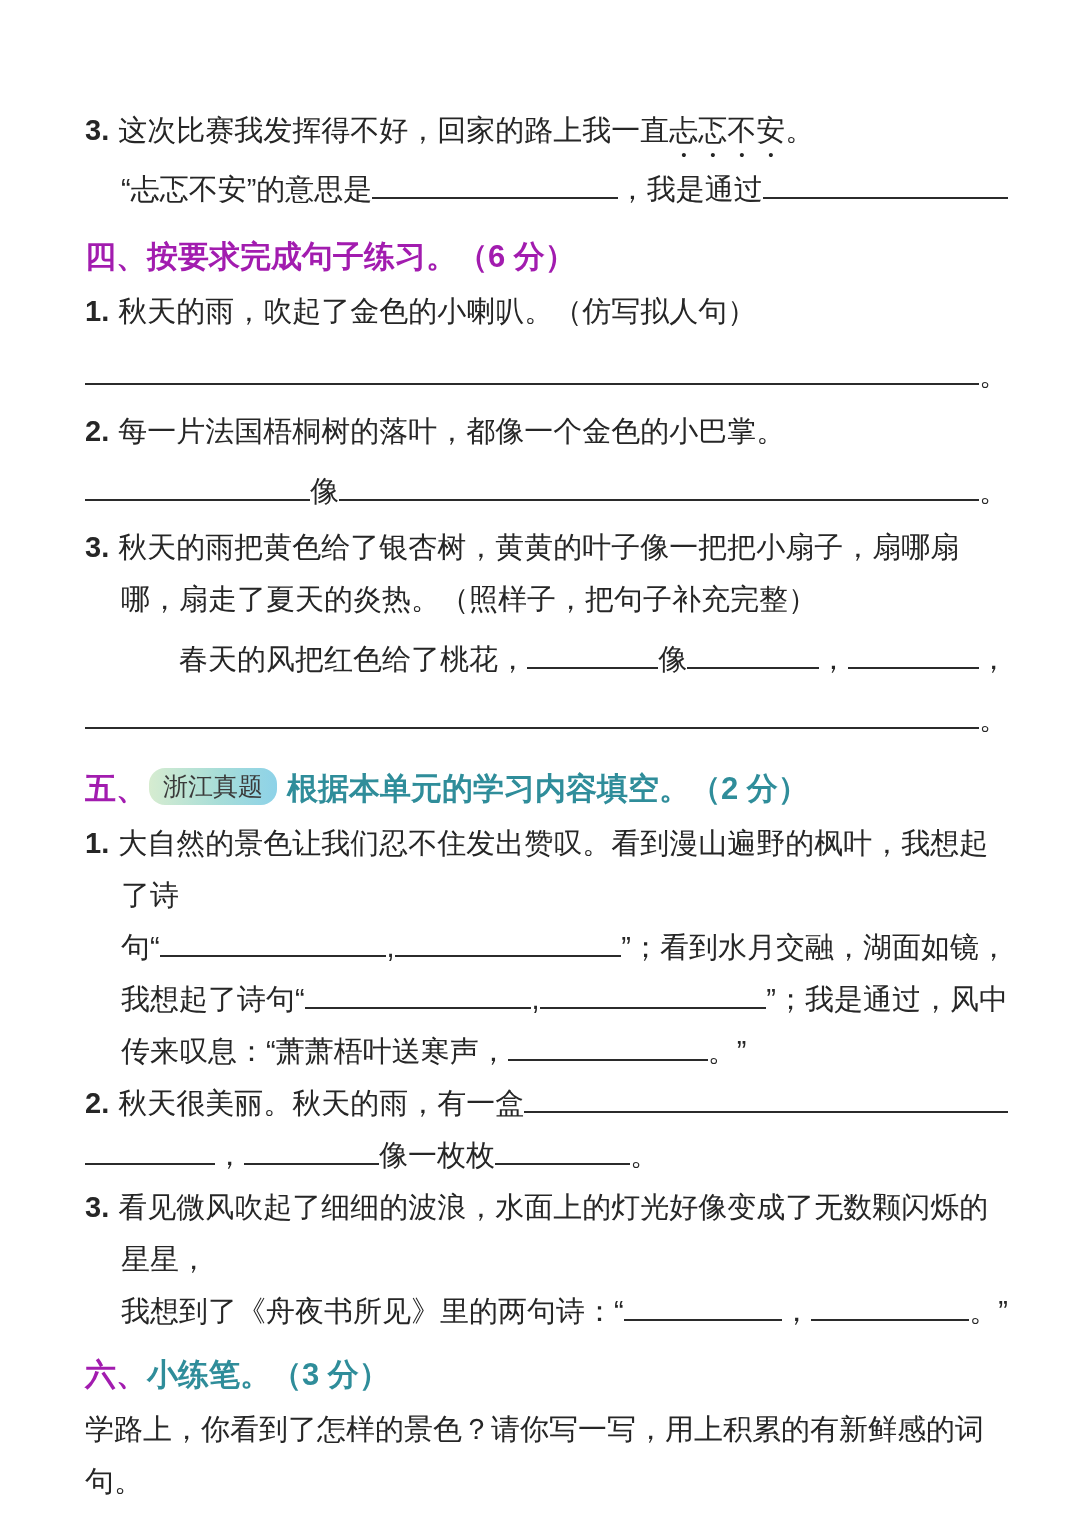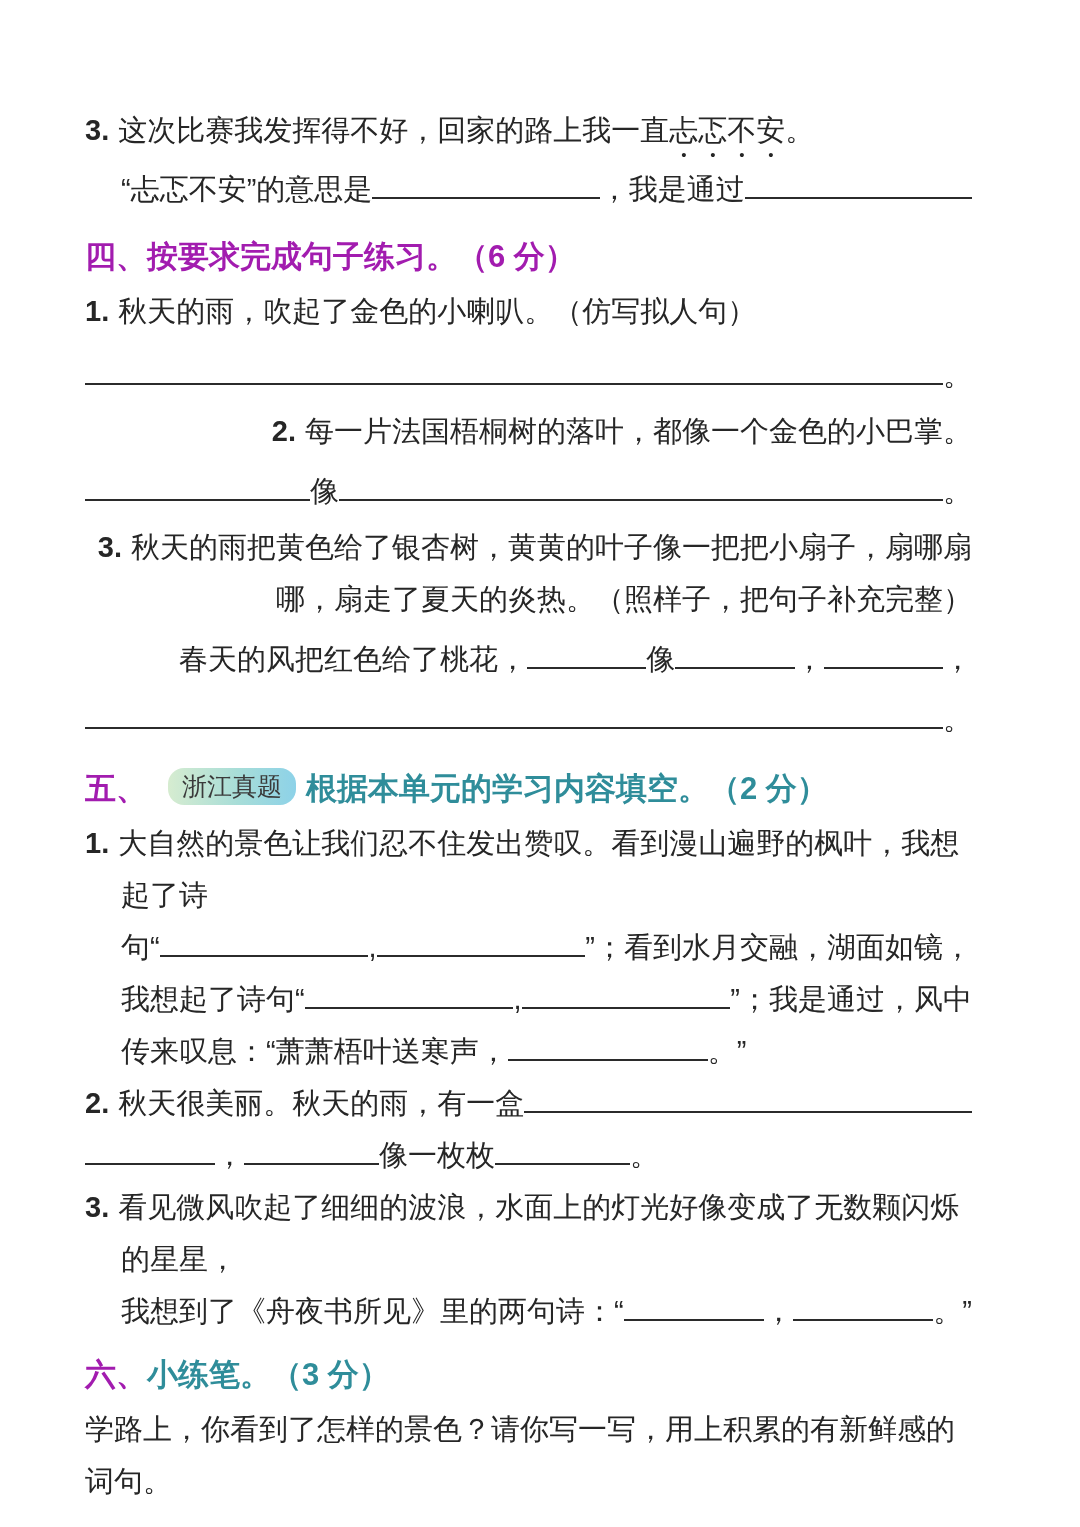--- a/index.html
+++ b/index.html
@@ -1,53 +1,53 @@
 <!DOCTYPE html>
 <html lang="zh"><head>
 <meta charset="utf-8">
 <style>
   html,body{margin:0;padding:0;background:#e8e8e8;}
   .page{
     width:1080px;height:1527px;background:#ffffff;
     font-family:"Liberation Sans", sans-serif;
     color:#262626;box-sizing:border-box;
-    padding:104px 108px 0 85px;
+    padding:104px 72px 0 85px;
     position:relative;overflow:hidden;
   }
   .line{font-size:29px;line-height:52px;}
   .flexline{display:flex;align-items:baseline;font-size:29px;line-height:52px;}
   .hang{padding-left:36px;text-indent:-36px;}
   .cont{margin-left:36px;text-align:right;}
   .num{font-weight:bold;margin-right:9px;letter-spacing:0;}
   .blank{border-bottom:2px solid #2b2b2b;height:30px;margin-bottom:-6px;}
   .grow{flex:1 1 auto;}
   .w130{flex:0 0 130px;}
   .w135{flex:0 0 135px;}
   .w200{flex:0 0 200px;}
   .w225{flex:0 0 225px;}
   .seg{white-space:nowrap;}
   .heading{font-size:31px;font-weight:bold;line-height:56px;}
   .green{color:#a21caf;}
   .teal{color:#2f8d9a;}
   .badge{
     display:inline-block;font-size:25px;font-weight:normal;color:#3a3a3a;
     background:linear-gradient(90deg,#d6ecd0 0%,#a7ddd8 55%,#8dd2e8 100%);
-    border-radius:16px;padding:2px 14px;margin:0 10px 0 21px;
+    border-radius:16px;padding:2px 14px;margin:0 10px 0 2px;
     vertical-align:4px;line-height:1.3;
   }
   .em-dots{
     text-emphasis:filled dot #262626;
     text-emphasis-position:under right;
     -webkit-text-emphasis:filled dot #262626;
     -webkit-text-emphasis-position:under;
   }
   .indent2{margin-left:94px;}
   .para-indent{text-indent:58px;}
   .mt8{margin-top:8px;} .mt10{margin-top:10px;} .mt12{margin-top:12px;}
-  .mt14{margin-top:14px;} .mt16{margin-top:16px;} .mt4{margin-top:4px;text-align:right;}
+  .mt14{margin-top:14px;} .mt16{margin-top:16px;} .mt4{margin-top:4px;}
 </style>
 </head>
 <body>
 
 <div class="page">
 
   <div class="line hang"><span class="num">3.</span><span>这次比赛我发挥得不好，回家的路上我一直</span><span class="em-dots">忐忑不安</span><span>。</span></div>
 
   <div class="flexline cont">
     <span class="seg">“忐忑不安”的意思是</span>

